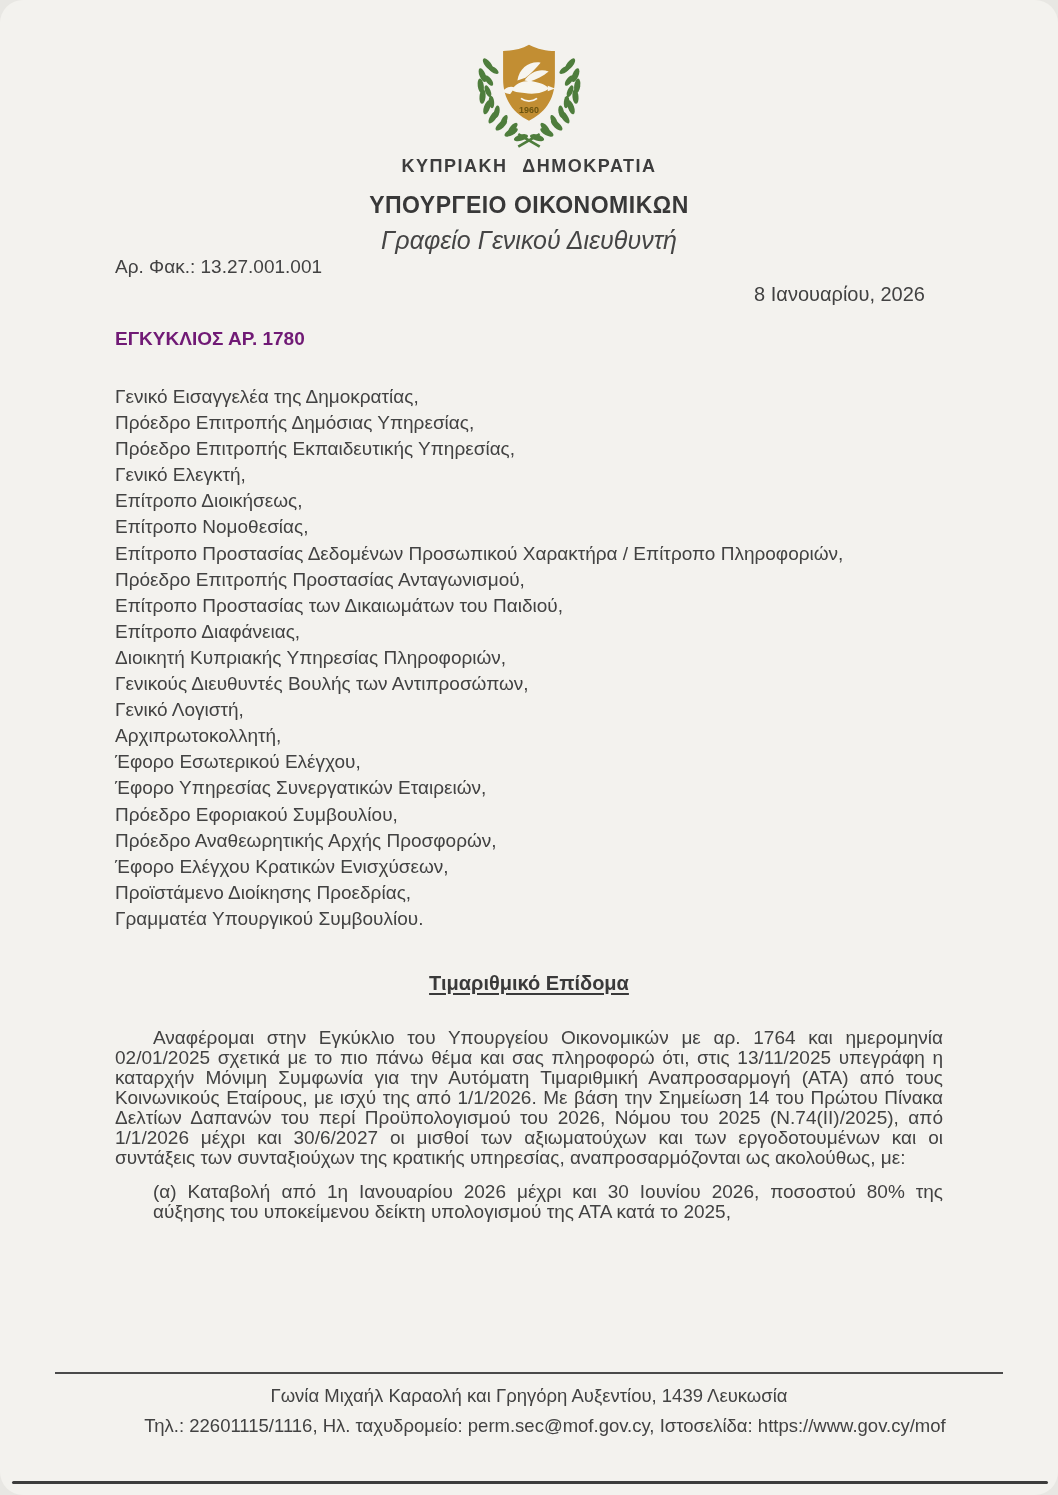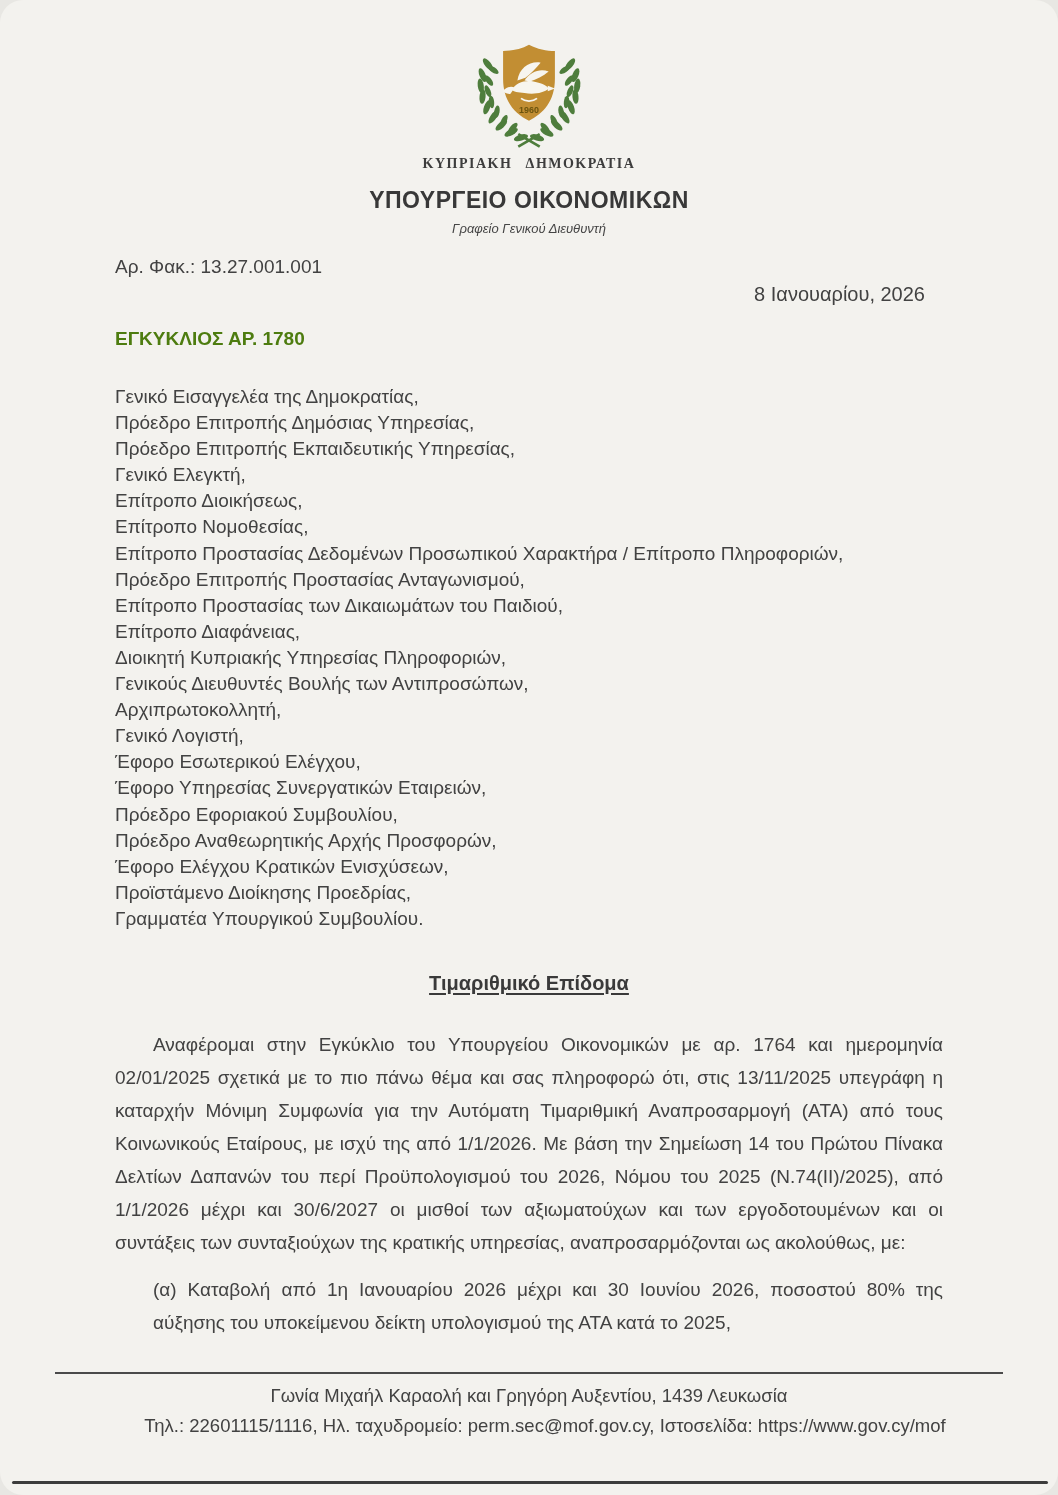--- a/index.html
+++ b/index.html
@@ -17,54 +17,53 @@
     border-radius:23px;
   }
   
   .header-block {
     position:absolute; top:34px; left:0; width:100%;
     text-align:center;
   }
   .emblem-svg { display:block; margin:0 auto; }
   .republic-line {
     margin-top:4px;
-    font-size:14px; font-weight:600; letter-spacing:1.5px; word-spacing:9px;
+    font-size:18px; font-weight:600; letter-spacing:1.5px; word-spacing:9px;
     color:#3d3d3d;
-    font-family:Liberation Serif, serif;
   }
   .ministry-line {
     margin-top:15px;
     font-size:23px; font-weight:700; letter-spacing:0.5px;
     color:#383838;
   }
   .office-line {
     margin-top:7px;
-    font-size:13px; font-style:italic;
+    font-size:25px; font-style:italic;
     color:#454545;
   }
   
   .file-ref   { position:absolute; top:256px; left:115px;  font-size:19px; }
   .date-line  { position:absolute; top:283px; right:133px; font-size:20px; }
-  .circular-no{ position:absolute; top:328px; left:115px;  font-size:19px; font-weight:700; color:#4d7c0f; }
+  .circular-no{ position:absolute; top:328px; left:115px;  font-size:19px; font-weight:700; color:#701a75; }
   
   .recipients {
     position:absolute; top:384px; left:115px; width:845px;
     font-size:19px; line-height:26.1px;
   }
   .recipients .recipient-line.indented { padding-left:38px; }
   
   .subject-title {
     position:absolute; top:972px; left:0; width:100%;
     text-align:center; font-size:20px; font-weight:700; color:#3a3a3a;
   }
   .subject-title span { text-decoration:underline; text-underline-offset:3px; }
   
   .body-block {
     position:absolute; top:1028px; left:115px; width:828px;
-    font-size:19px; line-height:33px; text-align:justify;
+    font-size:19px; line-height:20px; text-align:justify;
   }
   .para-1 { margin:0; text-indent:38px; }
   .item-a { margin:14px 0 0 38px; }
   
   .footer-rule {
     position:absolute; top:1372px; left:55px; width:948px;
     border-top:2px solid #4a4a4a; height:0;
   }
   .footer-address {
     position:absolute; top:1385px; left:0; width:100%;
@@ -157,22 +156,22 @@
       <div class="recipient-line">Πρόεδρο Επιτροπής Εκπαιδευτικής Υπηρεσίας,</div>
       <div class="recipient-line">Γενικό Ελεγκτή,</div>
       <div class="recipient-line">Επίτροπο Διοικήσεως,</div>
       <div class="recipient-line">Επίτροπο Νομοθεσίας,</div>
       <div class="recipient-line">Επίτροπο Προστασίας Δεδομένων Προσωπικού Χαρακτήρα / Επίτροπο Πληροφοριών,</div>
       <div class="recipient-line">Πρόεδρο Επιτροπής Προστασίας Ανταγωνισμού,</div>
       <div class="recipient-line">Επίτροπο Προστασίας των Δικαιωμάτων του Παιδιού,</div>
       <div class="recipient-line">Επίτροπο Διαφάνειας,</div>
       <div class="recipient-line">Διοικητή Κυπριακής Υπηρεσίας Πληροφοριών,</div>
       <div class="recipient-line">Γενικούς Διευθυντές Βουλής των Αντιπροσώπων,</div>
+      <div class="recipient-line">Γενικό Λογιστή,</div>
       <div class="recipient-line">Αρχιπρωτοκολλητή,</div>
-      <div class="recipient-line">Γενικό Λογιστή,</div>
       <div class="recipient-line">Έφορο Εσωτερικού Ελέγχου,</div>
       <div class="recipient-line">Έφορο Υπηρεσίας Συνεργατικών Εταιρειών,</div>
       <div class="recipient-line">Πρόεδρο Εφοριακού Συμβουλίου,</div>
       <div class="recipient-line">Πρόεδρο Αναθεωρητικής Αρχής Προσφορών,</div>
       <div class="recipient-line">Έφορο Ελέγχου Κρατικών Ενισχύσεων,</div>
       <div class="recipient-line">Προϊστάμενο Διοίκησης Προεδρίας,</div>
       <div class="recipient-line">Γραμματέα Υπουργικού Συμβουλίου.</div>
     </div>
 
   <div class="subject-title">

